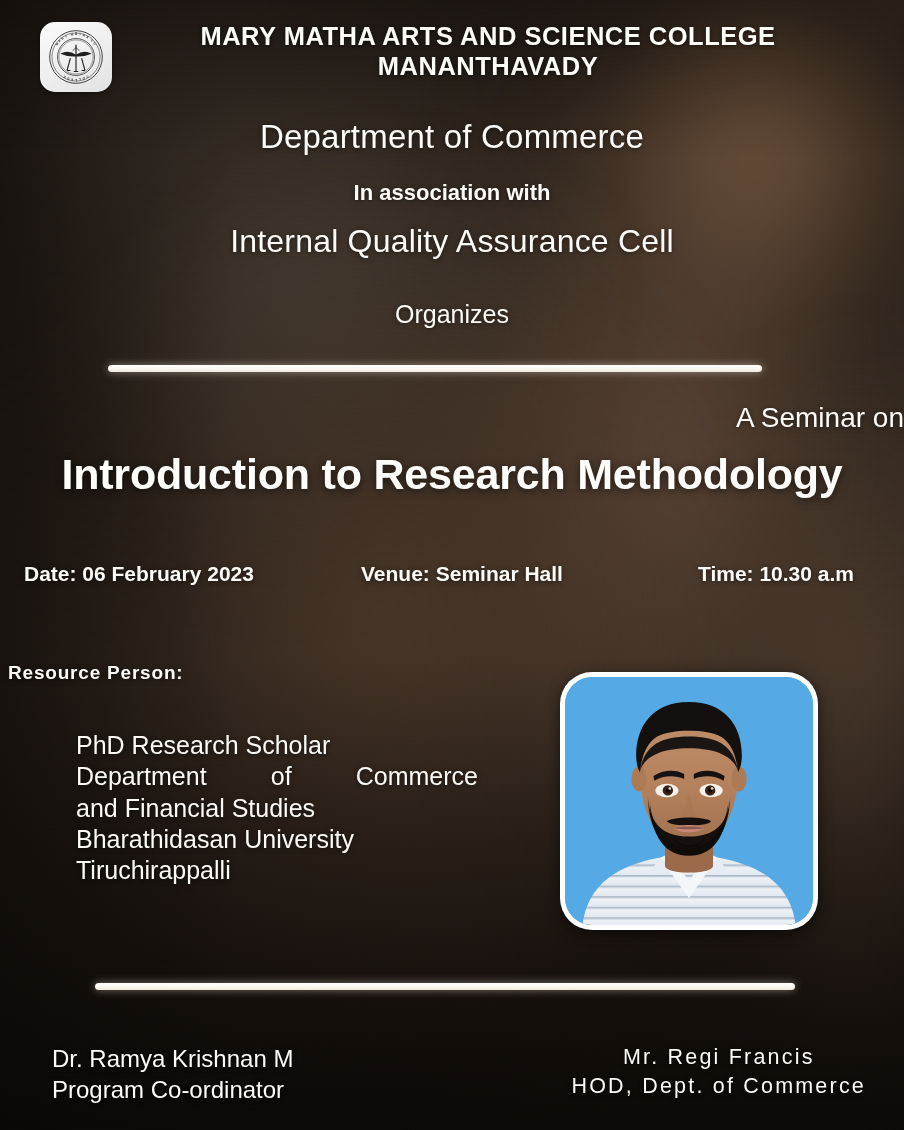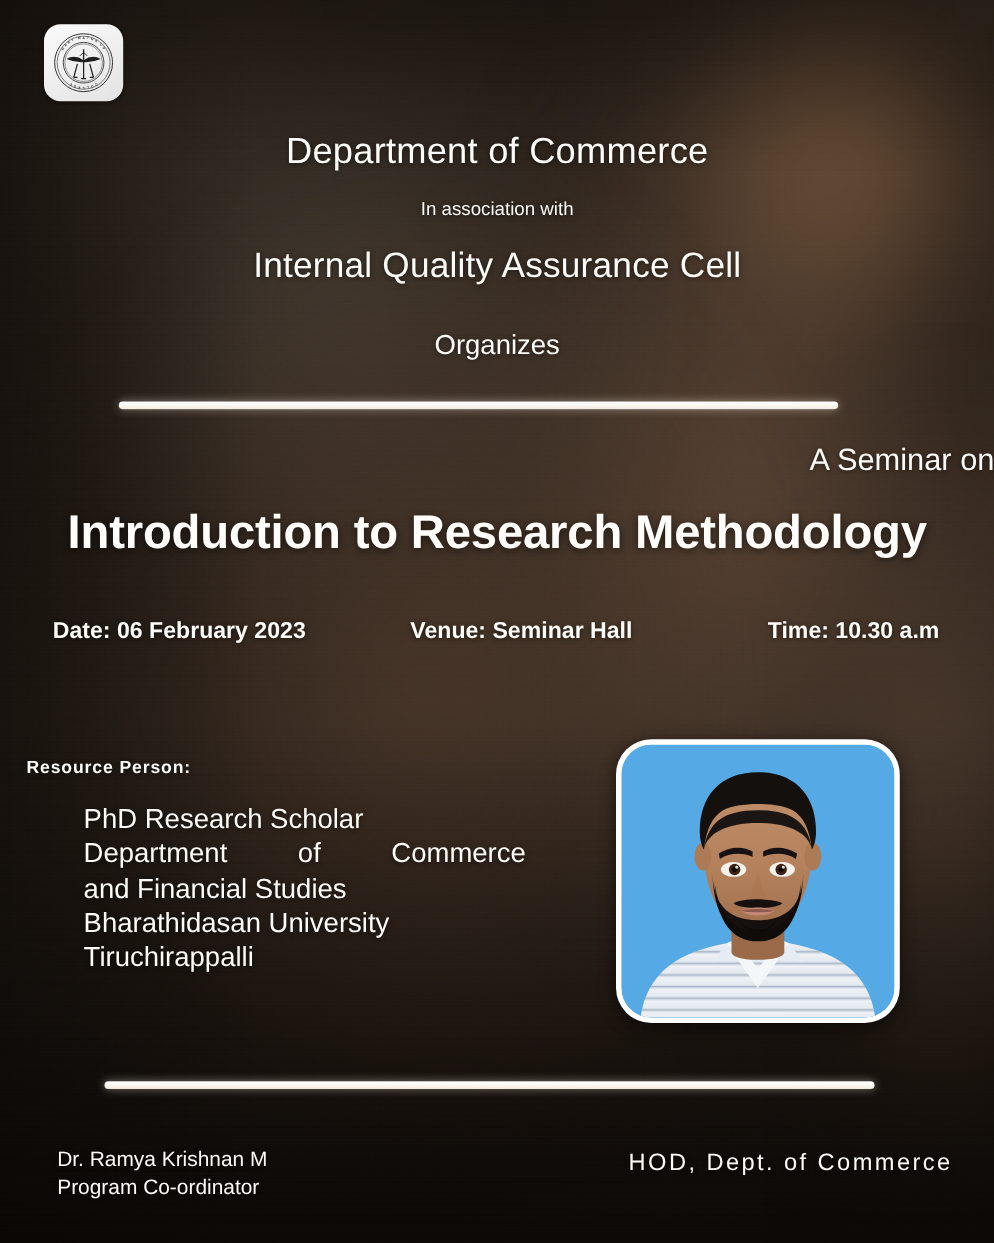--- a/index.html
+++ b/index.html
@@ -91,65 +91,64 @@
     letter-spacing:.5px;
     text-shadow:0 1px 4px rgba(0,0,0,.55);
     color:#fffdf8;
     max-width:690px;
     margin:0 auto;
   }
 
   
   .org { position:absolute; left:0; right:0; text-align:center; }
   .dept      { top:118px; font-size:33px; font-weight:400; letter-spacing:.2px; }
-  .assoc     { top:180px; font-size:17px; font-weight:400; }
+  .assoc     { top:180px; font-size:22px; font-weight:700; }
   .iqac      { top:223px; font-size:32px; font-weight:400; letter-spacing:.2px; }
   .organizes { top:300px; font-size:25px; font-weight:400; }
   .org > span { text-shadow:0 1px 5px rgba(0,0,0,.5); }
 
   
   .divider {
     position:absolute; height:7px; border-radius:4px;
     background:linear-gradient(180deg,#ffffff 0%,#fbf7f0 55%,#efe8dd 100%);
     box-shadow:0 0 9px rgba(255,246,232,.45);
   }
   .divider-top    { left:108px; width:654px; top:365px; }
   .divider-bottom { left:95px;  width:700px; top:983px; }
 
   
   .seminar-pre {
     position:absolute; left:0; right:0; top:402px;
     text-align:right; font-size:28px; font-weight:400;
     text-shadow:0 1px 5px rgba(0,0,0,.5);
   }
   .seminar-title {
-    position:absolute; left:0; right:0; top:460px;
+    position:absolute; left:0; right:0; top:450px;
     text-align:center; font-size:43px; font-weight:bold;
     letter-spacing:-.2px;
     text-shadow:0 2px 8px rgba(0,0,0,.6);
     color:#fffdf9;
   }
 
   
   .meta {
-    position:absolute; left:44px; right:28px; top:562px;
+    position:absolute; left:20px; right:28px; top:562px;
     display:flex; justify-content:space-between; align-items:baseline;
     font-size:21px; font-weight:600;
     text-shadow:0 1px 5px rgba(0,0,0,.55);
   }
   .meta .m-date  { margin-left:4px; }
   .meta .m-venue { margin-right:28px; }
   .meta .m-time  { margin-right:22px; }
 
   
   .res-label {
-    position:absolute; left:8px; top:690px;
-    font-size:16px; font-weight:600; letter-spacing:.8px;
+    position:absolute; left:8px; top:662px;
+    font-size:19px; font-weight:600; letter-spacing:.8px;
     text-shadow:0 1px 5px rgba(0,0,0,.55);
-    margin-left:16px;
   }
   .res-details {
     position:absolute; left:76px; top:730px; width:402px;
     font-size:25px; font-weight:400; line-height:1.25;
     text-shadow:0 1px 5px rgba(0,0,0,.5);
   }
   .res-details .just {
     display:block;
     text-align:justify;
     text-align-last:justify;
@@ -172,21 +171,21 @@
     background:linear-gradient(175deg,#63b4ea 0%,#55a9e4 58%,#4fa2de 100%);
   }
   .portrait-inner svg { position:absolute; inset:0; width:100%; height:100%; display:block; }
 
   
   .footer {
     position:absolute; left:0; right:0; top:1043px;
     display:flex; justify-content:space-between;
   }
   .sig { text-shadow:0 1px 5px rgba(0,0,0,.55); }
-  .sig-left  { margin-left:52px; text-align:left; font-size:19px; line-height:1.3; }
+  .sig-left  { margin-left:52px; text-align:left; font-size:24px; line-height:1.3; }
   .sig-right { margin-right:38px; text-align:center; font-size:21.5px; line-height:1.35; letter-spacing:2.2px; }
   .sig .role { display:block; }
 </style>
 </head>
 <body>
 
 <div class="poster">
 
   <div class="bg-base"></div>
   <div class="bg-layer bg-l1"></div>
@@ -225,20 +224,23 @@
             <text transform="rotate(150 50 50)" x="50" y="11" text-anchor="middle">C</text>
             <text transform="rotate(160 50 50)" x="50" y="11" text-anchor="middle">O</text>
             <text transform="rotate(170 50 50)" x="50" y="11" text-anchor="middle">L</text>
             <text transform="rotate(180 50 50)" x="50" y="11" text-anchor="middle">L</text>
             <text transform="rotate(190 50 50)" x="50" y="11" text-anchor="middle">E</text>
             <text transform="rotate(200 50 50)" x="50" y="11" text-anchor="middle">G</text>
             <text transform="rotate(210 50 50)" x="50" y="11" text-anchor="middle">E</text>
           </g>
         </svg>
       </div>
+      <div class="college-block">
+        <div class="college-name">MARY MATHA ARTS AND SCIENCE COLLEGE MANANTHAVADY</div>
+      </div>
     </div>
 
     <div class="org dept">
       <span>Department of Commerce</span>
     </div>
     <div class="org assoc">
       <span>In association with</span>
     </div>
     <div class="org iqac">
       <span>Internal Quality Assurance Cell</span>
@@ -335,18 +337,19 @@
     </div>
 
     <div class="divider divider-bottom"></div>
 
     <div class="footer">
       <div class="sig sig-left">
         <span>Dr. Ramya Krishnan M</span>
         <span class="role">Program Co-ordinator</span>
       </div>
       <div class="sig sig-right">
+        <span>Mr. Regi Francis</span>
         <span class="role">HOD, Dept. of Commerce</span>
       </div>
     </div>
 
   </div>
 </div>
 
 </body></html>

